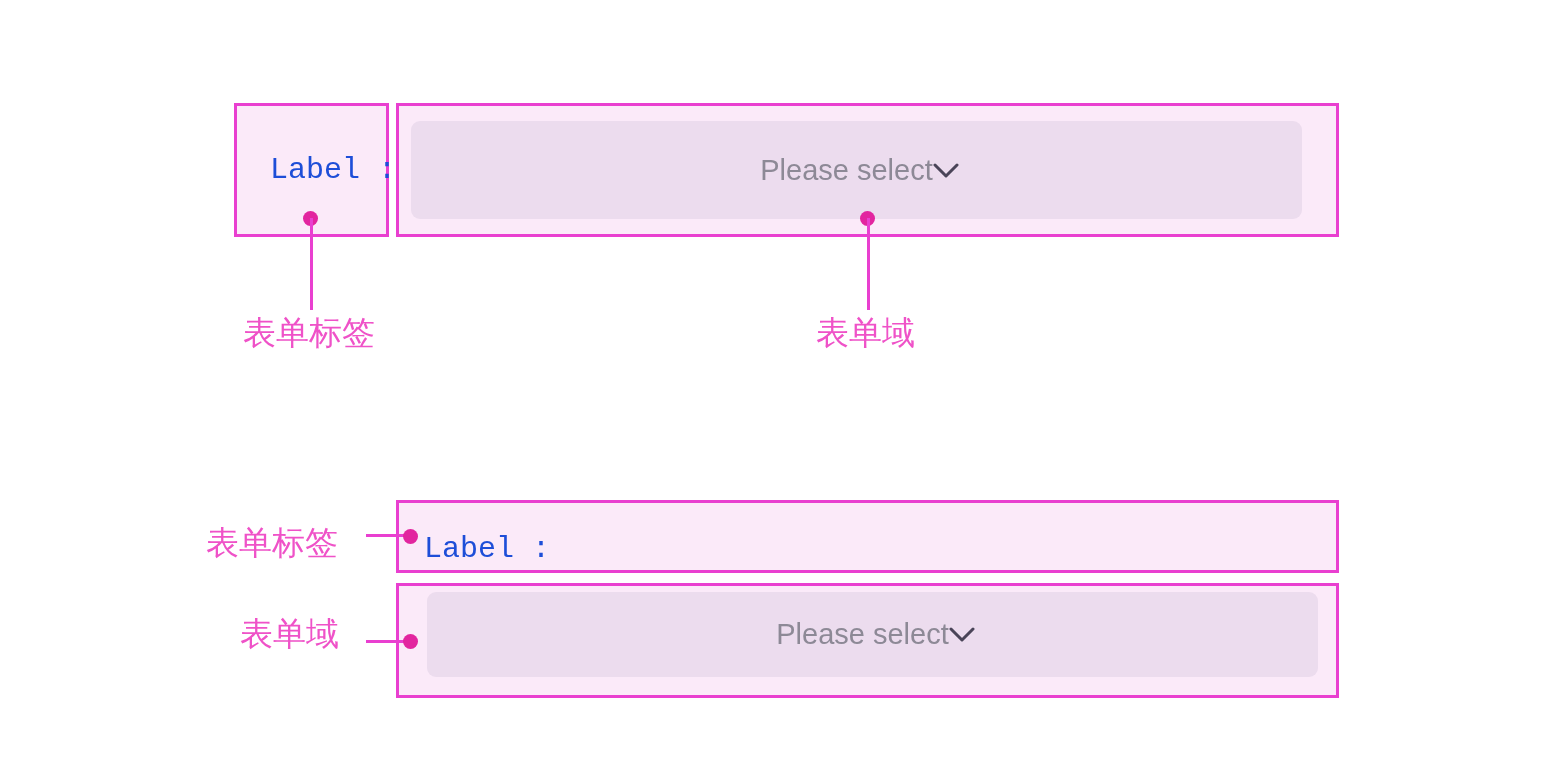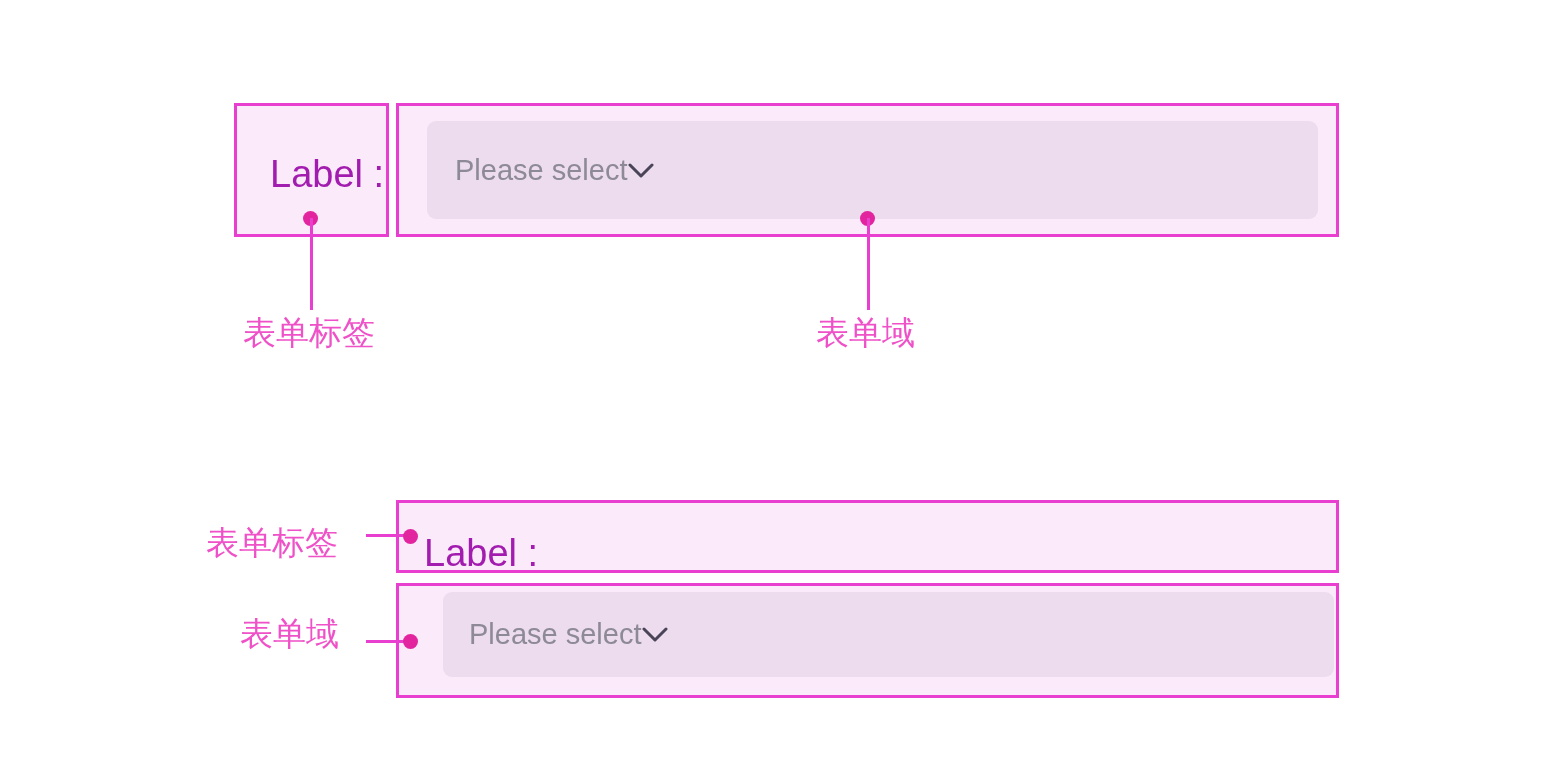--- a/index.html
+++ b/index.html
@@ -26,44 +26,44 @@
     background: #fbeaf9;
   }
 
   
   .select-control {
     position: absolute;
     background: #ecdcee;
     border-radius: 9px;
     display: flex;
     align-items: center;
-    justify-content: flex-start;
-    margin-left: 16px;
+    justify-content: center;
   }
   .select-placeholder {
     color: #8d8996;
     font-size: 29px;
     line-height: 1;
     white-space: nowrap;
   }
   .chev {
     display: block;
     width: 26px;
     height: 15px;
     flex: none;
   }
   .chev svg { display: block; width: 100%; height: 100%; }
 
   
   .field-label {
     position: absolute;
-    color: #a21caf;
-    font-size: 38px;
+    color: #1d4ed8;
+    font-size: 30px;
     line-height: 1;
     white-space: nowrap;
+    font-family: Liberation Mono, monospace;
   }
 
   
   .callout-text {
     position: absolute;
     color: #ef52c8;
     font-size: 33px;
     line-height: 1;
     white-space: nowrap;
     font-family: Liberation Serif, serif;

